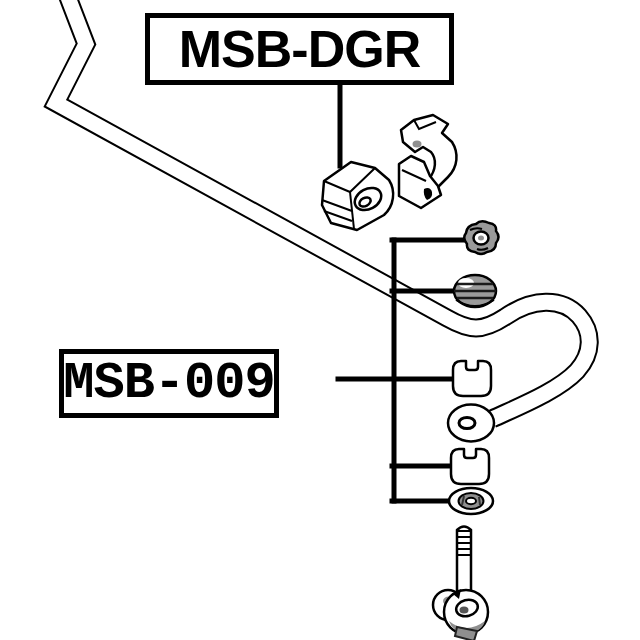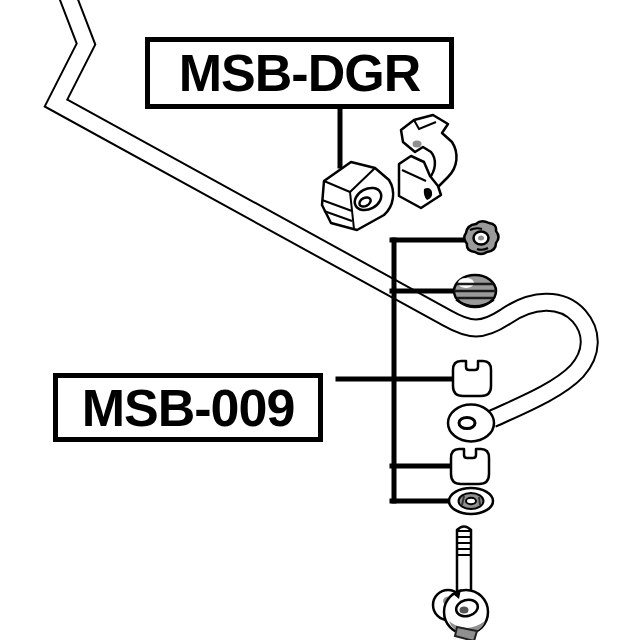--- a/index.html
+++ b/index.html
@@ -27,24 +27,23 @@
     background: #ffffff;
     display: flex;
     align-items: center;
     justify-content: center;
     font-weight: bold;
     font-size: 52px;
     letter-spacing: -1px;
     color: #000000;
     line-height: 1;
     white-space: nowrap;
-    margin-top: 24px;
   }
   .box-dgr  { left: 145px; top: 13px;  width: 309px; height: 72px; }
-  .box-009  { left: 53px;  top: 349px; width: 270px; height: 69px; }
+  .box-009  { left: 59px;  top: 349px; width: 220px; height: 69px; font-family: Liberation Mono, monospace; }
 </style>
 </head>
 <body>
 
 <div class="stage">
 
   <svg width="640" height="640" viewBox="0 0 640 640">
 
     <g>
       <path d="M 66,-8 L 86,44 L 56,103 L 447,318

